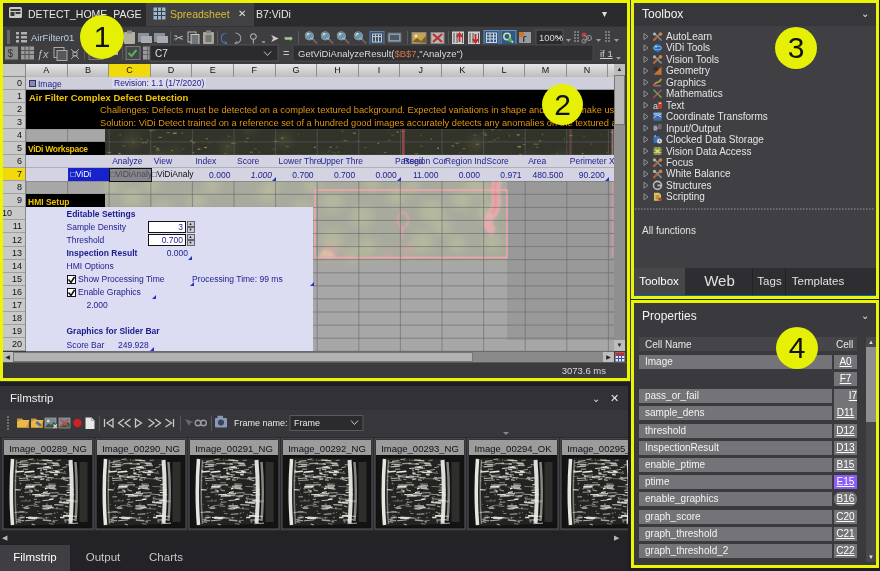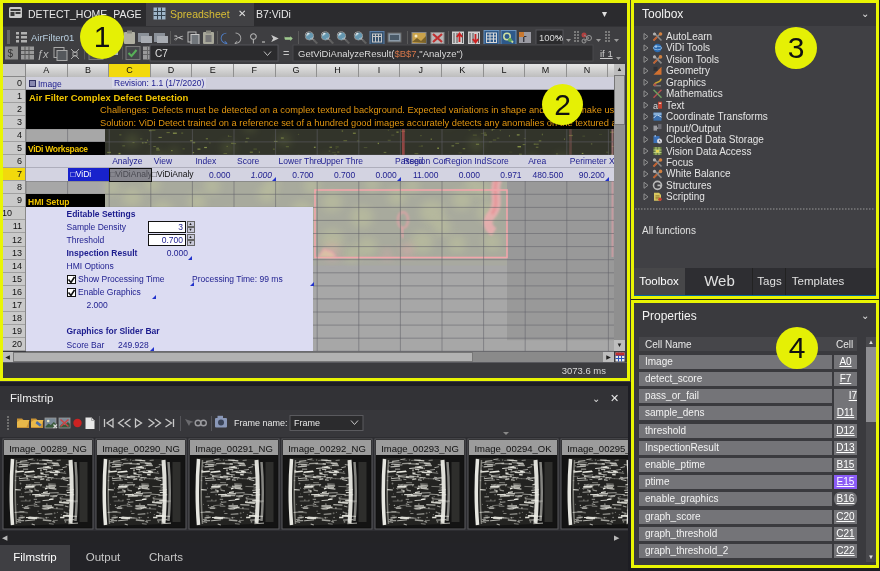--- a/index.html
+++ b/index.html
@@ -1320,21 +1320,20 @@
 
   <div class="abs" id="props" style="left:631px;top:300px;width:248px;height:268px;background:#3a3a3e;overflow:hidden;">
     <div class="abs" style="left:0;top:0;width:248px;height:30px;background:#3a3a3e;"></div>
     <div class="abs ptitle" style="left:11px;top:9px;">Properties</div>
     <div class="abs chev" style="left:230px;top:10px;">⌄</div>
     <div class="abs" style="left:8px;top:37px;width:218px;height:14px;background:#46464a;"></div>
     <div class="abs" style="left:14px;top:39px;font-size:10px;color:#e8e8e8;">Cell Name</div>
     <div class="abs" style="left:205px;top:39px;font-size:10px;color:#e8e8e8;">Cell</div>
     <div class="abs" style="left:8px;top:54.8px;width:193px;height:14px;background:#747478;color:#f2f2f2;font-size:10px;line-height:14px;padding-left:6px;">Image</div>
     <div class="abs" style="left:203px;top:54.8px;width:23px;height:14px;background:#747478;color:#ffffff;font-size:10px;line-height:14px;text-align:center;"><span style="text-decoration:underline;">A0</span></div>
-    <div class="abs" style="left:8px;top:72.0px;width:193px;height:14px;background:#747478;color:#f2f2f2;font-size:10px;line-height:14px;padding-left:6px;">detect_score</div>
     <div class="abs" style="left:203px;top:72.0px;width:23px;height:14px;background:#747478;color:#ffffff;font-size:10px;line-height:14px;text-align:center;"><span style="text-decoration:underline;">F7</span></div>
     <div class="abs" style="left:8px;top:89.2px;width:193px;height:14px;background:#747478;color:#f2f2f2;font-size:10px;line-height:14px;padding-left:6px;">pass_or_fail</div>
     <div class="abs" style="left:203px;top:89.2px;width:23px;height:24px;background:#747478;color:#ffffff;font-size:10px;line-height:14px;text-align:right;"><span style="text-decoration:underline;">I7</span></div>
     <div class="abs" style="left:8px;top:106.4px;width:193px;height:14px;background:#747478;color:#f2f2f2;font-size:10px;line-height:14px;padding-left:6px;">sample_dens</div>
     <div class="abs" style="left:203px;top:106.4px;width:23px;height:14px;background:#747478;color:#ffffff;font-size:10px;line-height:14px;text-align:center;"><span style="text-decoration:underline;">D11</span></div>
     <div class="abs" style="left:8px;top:123.6px;width:193px;height:14px;background:#747478;color:#f2f2f2;font-size:10px;line-height:14px;padding-left:6px;">threshold</div>
     <div class="abs" style="left:203px;top:123.6px;width:23px;height:14px;background:#747478;color:#ffffff;font-size:10px;line-height:14px;text-align:center;"><span style="text-decoration:underline;">D12</span></div>
     <div class="abs" style="left:8px;top:140.8px;width:193px;height:14px;background:#747478;color:#f2f2f2;font-size:10px;line-height:14px;padding-left:6px;">InspectionResult</div>
     <div class="abs" style="left:203px;top:140.8px;width:23px;height:14px;background:#747478;color:#ffffff;font-size:10px;line-height:14px;text-align:center;"><span style="text-decoration:underline;">D13</span></div>
     <div class="abs" style="left:8px;top:158.0px;width:193px;height:14px;background:#747478;color:#f2f2f2;font-size:10px;line-height:14px;padding-left:6px;">enable_ptime</div>

